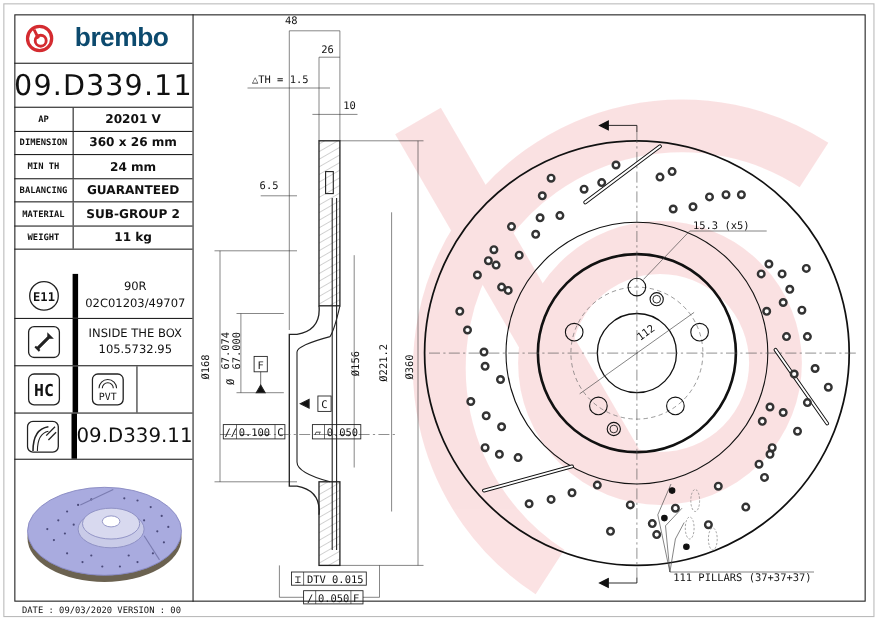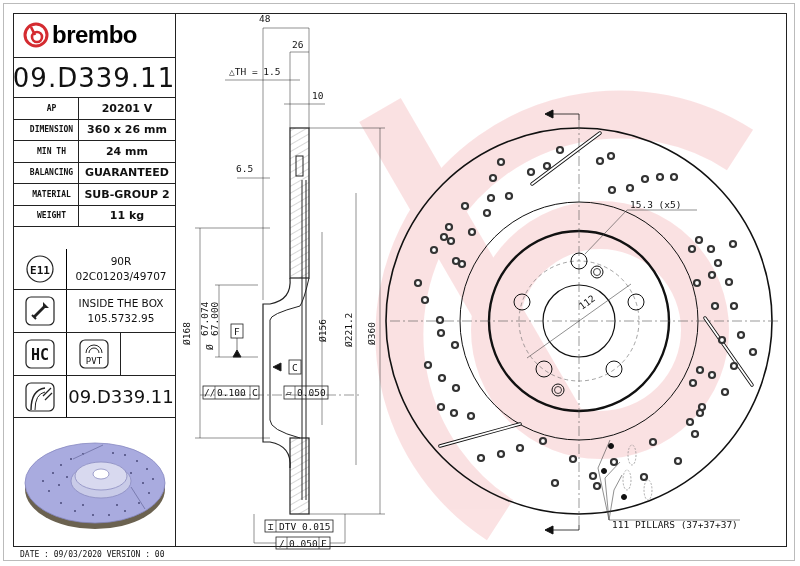--- a/index.html
+++ b/index.html
@@ -1,30 +1,30 @@
 <!DOCTYPE html>
 <html><head>
 <meta charset="utf-8">
 <style>
   html,body{margin:0;padding:0;background:#fff;}
   body{width:800px;height:566px;position:relative;overflow:hidden;font-family:"DejaVu Sans",sans-serif;color:#111;}
   .page-frame{position:absolute;left:3px;top:3px;width:792px;height:558px;border:1px solid #bbb;box-sizing:border-box;}
   .drawing-frame{position:absolute;left:13px;top:13px;width:774px;height:534px;border:1.5px solid #222;box-sizing:border-box;}
   .title-block{position:absolute;left:13px;top:13px;width:163px;height:534px;border-right:1.5px solid #222;box-sizing:border-box;}
   .logo-cell{position:absolute;left:0;top:0;width:162px;height:45px;border-bottom:1.5px solid #222;display:flex;align-items:center;padding-left:10px;box-sizing:border-box;}
-  .logo-text{font-family:"Liberation Sans",sans-serif;font-weight:bold;font-size:24px;color:#000000;margin-left:3px;letter-spacing:-0.5px;}
+  .logo-text{font-family:"Liberation Sans",sans-serif;font-weight:bold;font-size:24px;color:#0c4a6e;margin-left:19px;letter-spacing:-0.5px;}
   .part-cell{position:absolute;left:0;top:45px;width:162px;height:40px;border-bottom:1.5px solid #222;display:flex;align-items:center;justify-content:center;box-sizing:border-box;}
   .part-number{font-family:"DejaVu Sans",sans-serif;font-size:26px;letter-spacing:1px;}
   .spec-table{position:absolute;left:0;top:85px;width:162px;}
   .spec-row{display:flex;height:21.5px;border-bottom:1px solid #222;box-sizing:border-box;}
   .spec-row.thick{border-bottom:1.5px solid #222;}
-  .spec-key{width:53px;border-right:1px solid #222;font-family:"DejaVu Sans Mono",monospace;font-size:8px;font-weight:bold;display:flex;align-items:center;justify-content:center;padding-left:12px;}
+  .spec-key{width:53px;border-right:1px solid #222;font-family:"DejaVu Sans Mono",monospace;font-size:8px;font-weight:bold;display:flex;align-items:center;justify-content:center;}
   .spec-val{flex:1;font-family:"DejaVu Sans",sans-serif;font-size:11px;display:flex;align-items:center;justify-content:center;font-weight:bold;}
   .icon-row{position:absolute;left:0;width:162px;border-bottom:1px solid #222;display:flex;box-sizing:border-box;}
-  .icon-row .ic{width:53px;border-right:1px solid #000000;display:flex;align-items:center;justify-content:center;}
+  .icon-row .ic{width:53px;border-right:5px solid #000000;display:flex;align-items:center;justify-content:center;}
   .icon-row .tx{flex:1;display:flex;flex-direction:column;align-items:center;justify-content:center;font-size:10.5px;line-height:15px;}
   .pvt-cell{width:53px;border-right:1px solid #222;display:flex;align-items:center;justify-content:center;}
   .preview-cell{position:absolute;left:0;top:394px;width:162px;height:140px;}
   .footer-date{position:absolute;left:20px;top:550px;font-family:"DejaVu Sans Mono",monospace;font-size:8px;font-weight:normal;}
   .dim{font-family:"DejaVu Sans Mono",monospace;font-size:9.5px;fill:#111;}
   svg text{font-family:"DejaVu Sans Mono",monospace;}
 </style>
 </head>
 <body>
 

